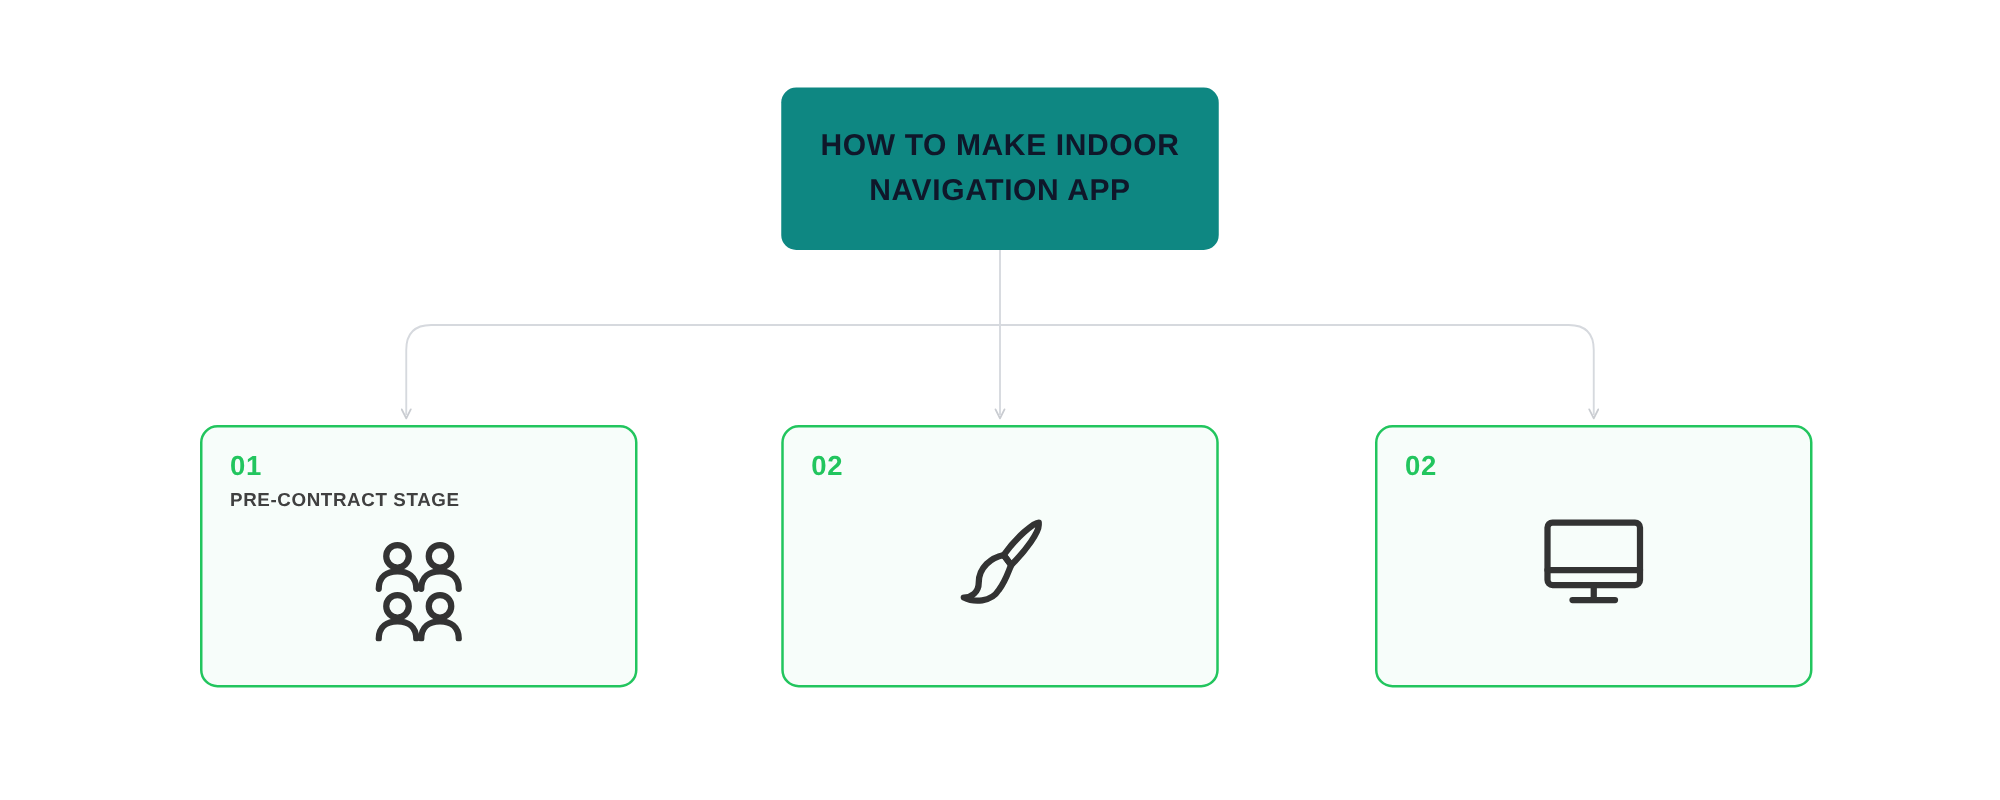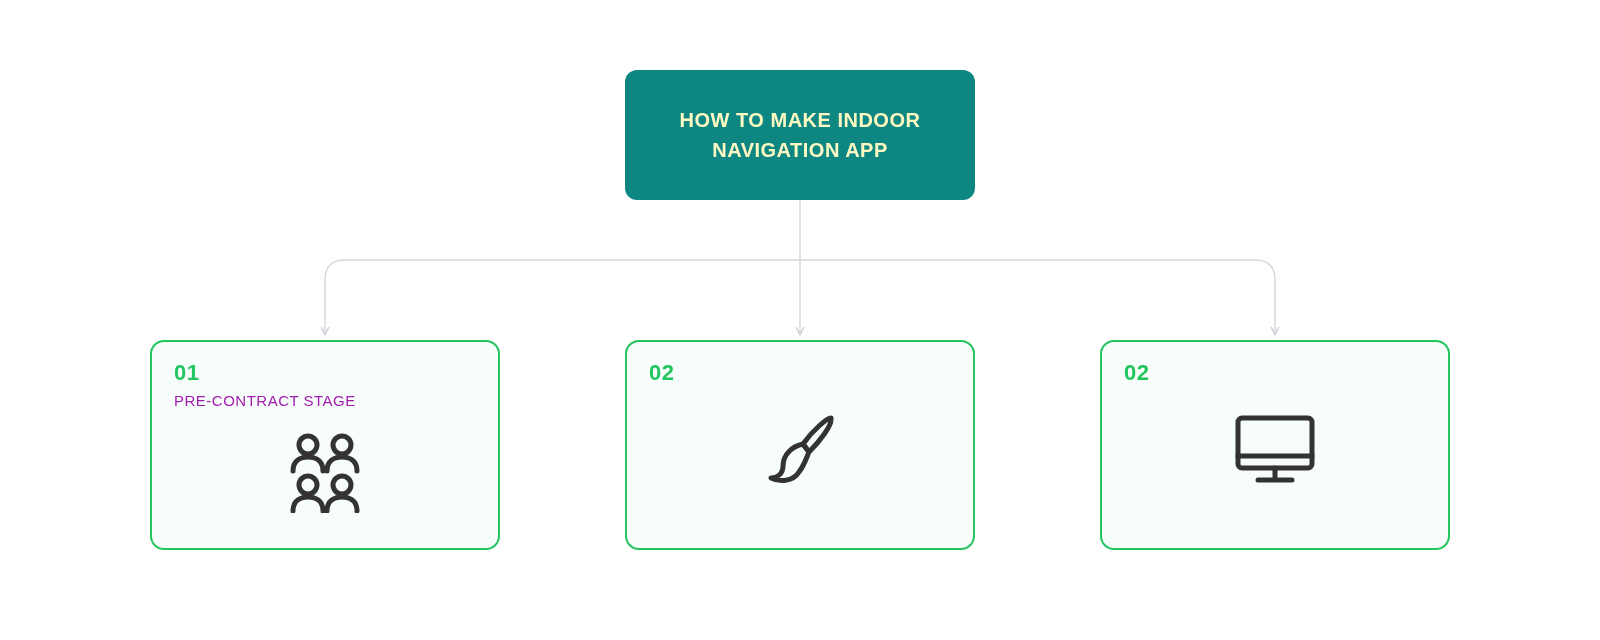--- a/index.html
+++ b/index.html
@@ -11,23 +11,23 @@
     left: 625px;
     top: 70px;
     width: 350px;
     height: 130px;
     background: #0e8782;
     border-radius: 12px;
     display: flex;
     align-items: center;
     justify-content: center;
     text-align: center;
-    color: #fef9c3;
+    color: #0f172a;
     font-weight: 700;
-    font-size: 20px;
+    font-size: 24px;
     line-height: 1.5;
     letter-spacing: 0.5px;
     padding: 10px 4px;
   }
 
   .connectors {
     position: absolute;
     left: 0; top: 0;
     width: 1600px; height: 640px;
     pointer-events: none;
@@ -44,36 +44,36 @@
   }
   .card .num {
     font-size: 22px;
     font-weight: 700;
     color: #22c55e;
     margin-bottom: 6px;
     letter-spacing: 0.5px;
   }
   .card .title {
     font-size: 15px;
-    font-weight: 400;
-    color: #a21caf;
+    font-weight: 700;
+    color: #404040;
     letter-spacing: 0.5px;
     text-transform: uppercase;
   }
   .card .icon-wrap {
     display: flex;
     align-items: center;
     justify-content: center;
     width: 100%;
     height: 110px;
     margin-top: 8px;
   }
   .card .icon-wrap svg { stroke: #333333; }
 
-  #card-1 { left: 150px; top: 340px; }
+  #card-1 { left: 160px; top: 340px; }
   #card-2 { left: 625px; top: 340px; }
   #card-3 { left: 1100px; top: 340px; }
 </style>
 </head>
 <body>
 
 <div class="canvas">
 
   <svg class="connectors" viewBox="0 0 1600 640">
     <defs>

